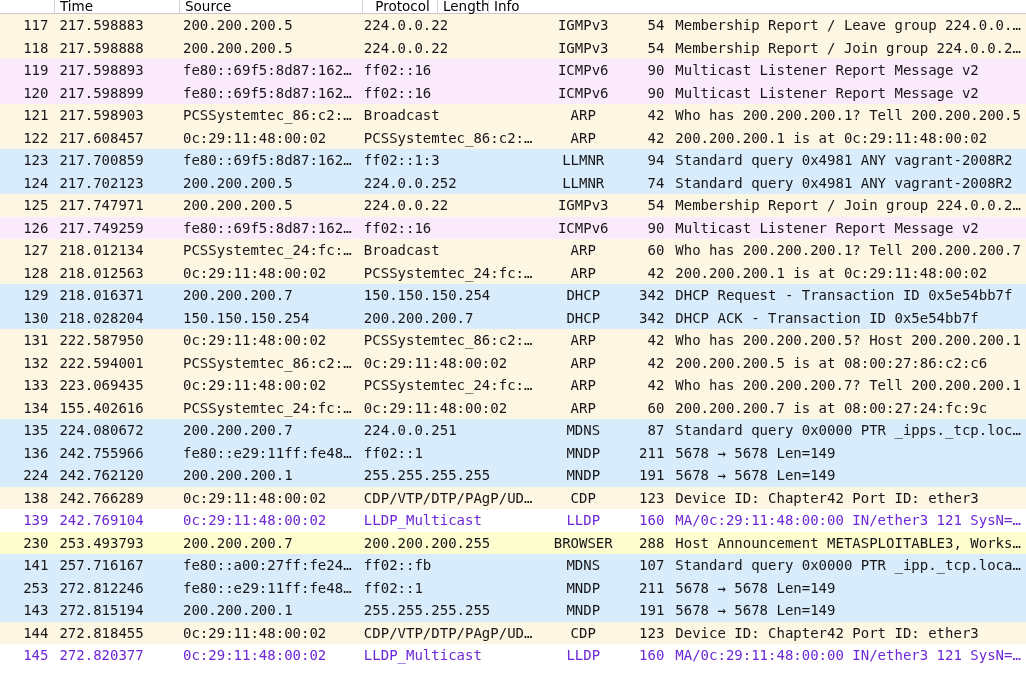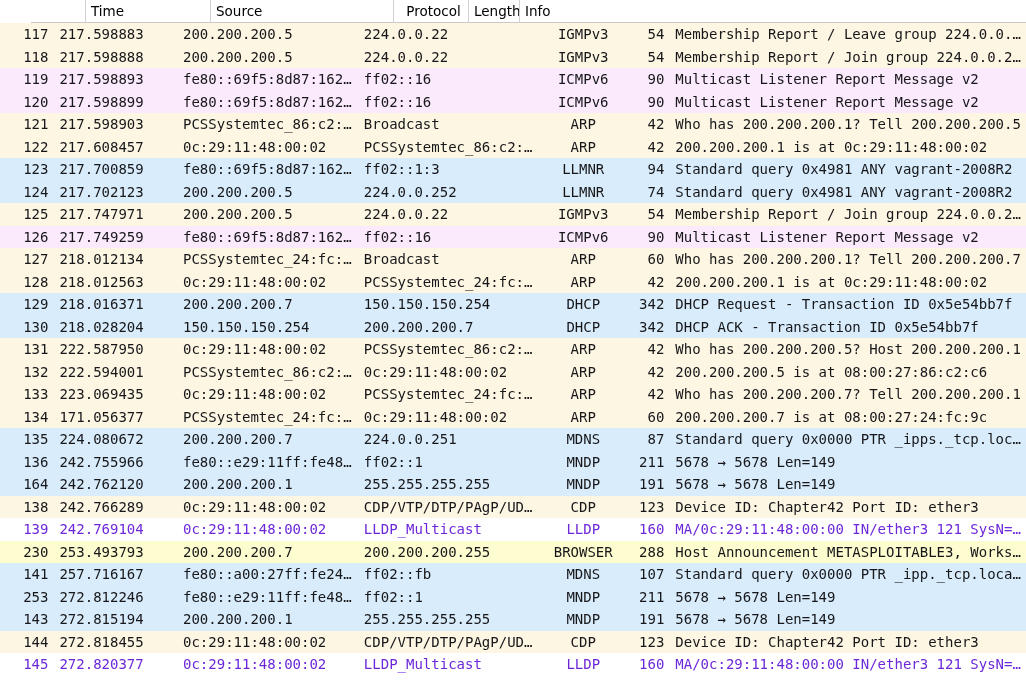--- a/index.html
+++ b/index.html
@@ -18,29 +18,28 @@
     width: 1026px;
     height: 687px;
     background: #ffffff;
     position: relative;
     overflow: hidden;
   }
 
   
   .hdr {
     display: flex;
-    height: 23px;
+    height: 14px;
     background: #ffffff;
     border-bottom: 1px solid #c8c8c8;
     box-sizing: border-box;
     font-family: "DejaVu Sans", "Liberation Sans", sans-serif;
     font-size: 13.5px;
     color: #000000;
     align-items: center;
-    margin-left: 31px;
   }
   .hdr .hc {
     box-sizing: border-box;
     height: 23px;
     line-height: 22px;
     padding-left: 5px;
     border-right: 1px solid #d2d2d2;
     white-space: nowrap;
     overflow: hidden;
   }
@@ -256,21 +255,21 @@
         <div class="cell c-no num">133</div>
         <div class="cell c-time">223.069435</div>
         <div class="cell c-src">0c:29:11:48:00:02</div>
         <div class="cell c-dst">PCSSystemtec_24:fc:…</div>
         <div class="cell c-proto">ARP</div>
         <div class="cell c-len num">42</div>
         <div class="cell c-info">Who has 200.200.200.7? Tell 200.200.200.1</div>
       </div>
       <div class="row bg-cream">
         <div class="cell c-no num">134</div>
-        <div class="cell c-time">171.056377</div>
+        <div class="cell c-time">155.402616</div>
         <div class="cell c-src">PCSSystemtec_24:fc:…</div>
         <div class="cell c-dst">0c:29:11:48:00:02</div>
         <div class="cell c-proto">ARP</div>
         <div class="cell c-len num">60</div>
         <div class="cell c-info">200.200.200.7 is at 08:00:27:24:fc:9c</div>
       </div>
       <div class="row bg-blue">
         <div class="cell c-no num">135</div>
         <div class="cell c-time">224.080672</div>
         <div class="cell c-src">200.200.200.7</div>
@@ -282,21 +281,21 @@
       <div class="row bg-blue">
         <div class="cell c-no num">136</div>
         <div class="cell c-time">242.755966</div>
         <div class="cell c-src">fe80::e29:11ff:fe48…</div>
         <div class="cell c-dst">ff02::1</div>
         <div class="cell c-proto">MNDP</div>
         <div class="cell c-len num">211</div>
         <div class="cell c-info">5678 → 5678 Len=149</div>
       </div>
       <div class="row bg-blue">
-        <div class="cell c-no num">164</div>
+        <div class="cell c-no num">224</div>
         <div class="cell c-time">242.762120</div>
         <div class="cell c-src">200.200.200.1</div>
         <div class="cell c-dst">255.255.255.255</div>
         <div class="cell c-proto">MNDP</div>
         <div class="cell c-len num">191</div>
         <div class="cell c-info">5678 → 5678 Len=149</div>
       </div>
       <div class="row bg-cream">
         <div class="cell c-no num">138</div>
         <div class="cell c-time">242.766289</div>

